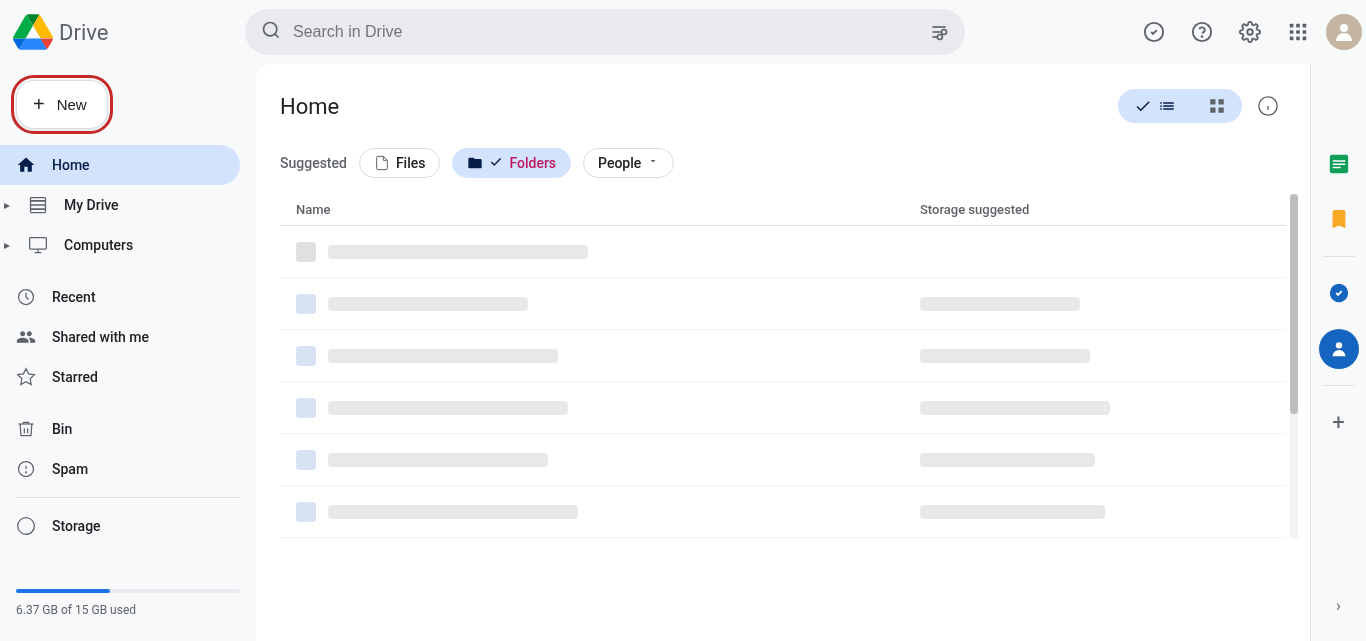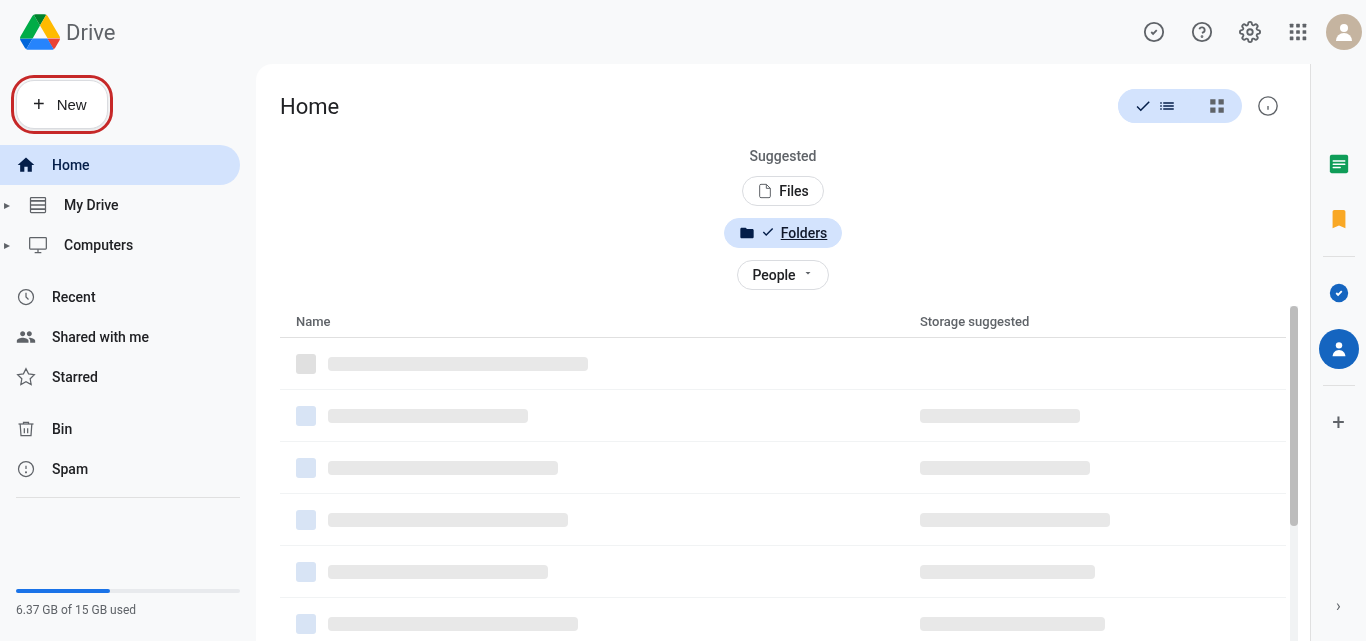--- a/index.html
+++ b/index.html
@@ -8,21 +8,21 @@
       background: #f8f9fa;
       display: flex;
       height: 641px;
       overflow: hidden;
       font-size: 14px;
     }
 
     
     .topbar {
       position: fixed;
-      top: 0; left: 16px; right: 0;
+      top: 0; left: 9px; right: 0;
       height: 64px;
       background: #f8f9fa;
       display: flex;
       align-items: center;
       padding: 0 4px;
       z-index: 100;
       gap: 12px;
     }
     .logo-area {
       display: flex;
@@ -253,21 +253,20 @@
       color: #5f6368;
       font-size: 18px;
     }
 
     
     .filter-row {
       display: flex;
       align-items: center;
       gap: 12px;
       padding: 8px 0 16px 0;
-      flex-direction: column;
     }
     .filter-label {
       font-size: 14px;
       color: #5f6368;
       font-weight: 500;
     }
     .chip {
       display: flex;
       gap: 6px;
       border: 1px solid #dadce0;
@@ -275,22 +274,21 @@
       padding: 6px 14px;
       background: #fff;
       cursor: pointer;
       font-size: 14px;
       color: #202124;
       font-weight: 500;
     }
     .chip.active {
       background: #d3e3fd;
       border-color: #d3e3fd;
-      color: #0f172a;
-      text-decoration: underline;
+      color: #be185d;
     }
 
     
     .table-header {
       display: flex;
       align-items: center;
       padding: 8px 16px;
       border-bottom: 1px solid #e0e0e0;
       color: #5f6368;
       font-size: 13px;
@@ -398,20 +396,38 @@
       <path d="m6.6 66.85 3.85 6.65c.8 1.4 1.95 2.5 3.3 3.3l13.75-23.8h-27.5c0 1.55.4 3.1 1.2 4.5z" fill="#0066da"></path>
       <path d="m43.65 25-13.75-23.8c-1.35.8-2.5 1.9-3.3 3.3l-25.4 44a9.06 9.06 0 0 0 -1.2 4.5h27.5z" fill="#00ac47"></path>
       <path d="m73.55 76.8c1.35-.8 2.5-1.9 3.3-3.3l1.6-2.75 7.65-13.25c.8-1.4 1.2-2.95 1.2-4.5h-27.502l5.852 11.5z" fill="#ea4335"></path>
       <path d="m43.65 25 13.75-23.8c-1.35-.8-2.9-1.2-4.5-1.2h-18.5c-1.6 0-3.15.45-4.5 1.2z" fill="#00832d"></path>
       <path d="m59.8 53h-32.3l-13.75 23.8c1.35.8 2.9 1.2 4.5 1.2h50.8c1.6 0 3.15-.45 4.5-1.2z" fill="#2684fc"></path>
       <path d="m73.4 26.5-12.7-22c-.8-1.4-1.95-2.5-3.3-3.3l-13.75 23.8 16.15 27h27.45c0-1.55-.4-3.1-1.2-4.5z" fill="#ffba00"></path>
     </svg>
     <span class="logo-text">Drive</span>
   </div>
 
+  <div class="search-bar">
+    <span style="color:#5f6368; font-size:18px;">
+      <svg width="20" height="20" viewBox="0 0 24 24" fill="none" stroke="#5f6368" stroke-width="2">
+        <circle cx="11" cy="11" r="8"></circle>
+          <path d="m21 21-4.35-4.35"></path>
+      </svg>
+    </span>
+    <input type="text" placeholder="Search in Drive" style="">
+    <button class="search-options-btn" title="Search options">
+      <svg width="20" height="20" viewBox="0 0 24 24" fill="none" stroke="#5f6368" stroke-width="2">
+        <line x1="4" y1="6" x2="20" y2="6"></line>
+          <line x1="4" y1="12" x2="14" y2="12"></line>
+          <line x1="4" y1="18" x2="10" y2="18"></line>
+        <circle cx="18" cy="12" r="3"></circle>
+          <circle cx="13" cy="18" r="3"></circle>
+      </svg>
+    </button>
+  </div>
 
   <div class="topbar-right">
     <button class="icon-btn" title="Google Drive status">
       <svg width="22" height="22" viewBox="0 0 24 24" fill="none" stroke="#5f6368" stroke-width="2">
         <circle cx="12" cy="12" r="10"></circle>
           <path d="m9 12 2 2 4-4"></path>
       </svg>
     </button>
     <button class="icon-btn" title="Help">
       <svg width="22" height="22" viewBox="0 0 24 24" fill="none" stroke="#5f6368" stroke-width="2">
@@ -539,20 +555,29 @@
             <circle cx="12" cy="12" r="9"></circle>
             <line x1="12" y1="8" x2="12" y2="12"></line>
             <circle cx="12" cy="16" r=".5" fill="#5f6368"></circle>
           </svg>
       </span>
       <span>Spam</span>
     </div>
 
     <div class="sidebar-divider"></div>
 
+    <div class="nav-item">
+      <span class="nav-icon">
+        <svg width="20" height="20" viewBox="0 0 24 24" fill="none" stroke="#5f6368" stroke-width="1.5">
+            <path d="M22 12A10 10 0 0 0 12 2a10 10 0 0 0 0 20c4.42 0 8.16-2.87 9.51-6.85"></path>
+            <path d="M22 12c0 5.52-4.48 10-10 10"></path>
+          </svg>
+      </span>
+      <span>Storage</span>
+    </div>
 
     <div class="storage-section">
       <div class="storage-bar-bg">
         <div class="storage-bar-fill"></div>
       </div>
       <span class="storage-text">6.37 GB of 15 GB used</span>
     </div>
   </div>
 
   <div class="main-content">

